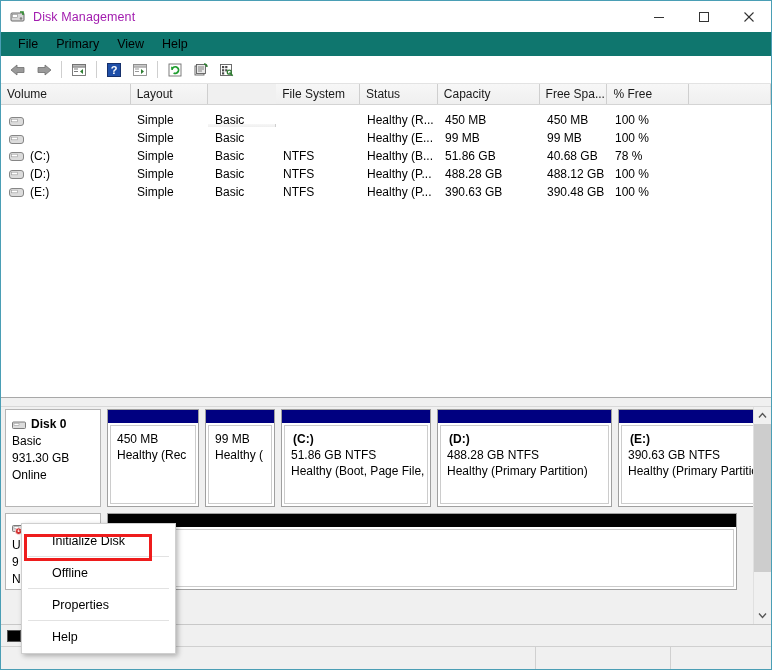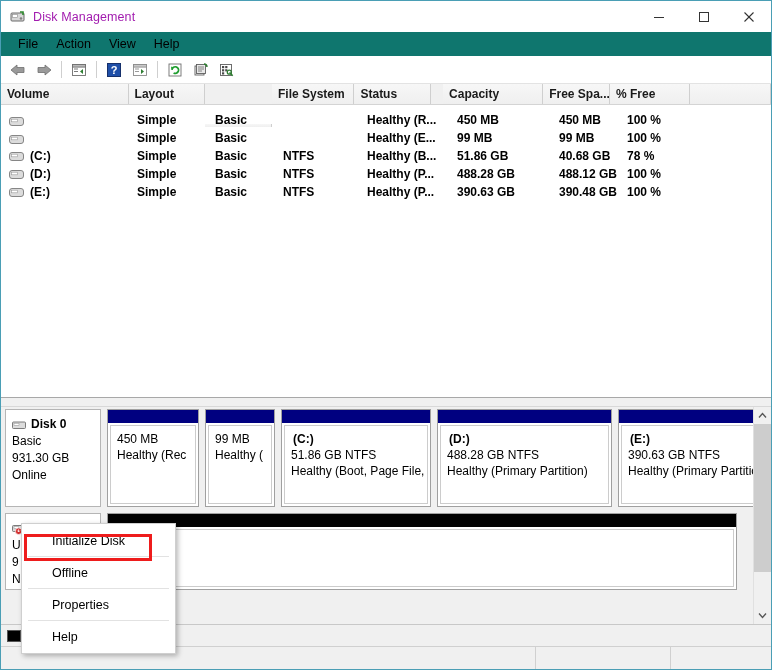--- a/index.html
+++ b/index.html
@@ -105,21 +105,20 @@
   }
 
   
   .volume-pane {
     flex: 0 0 auto;
     height: 313px;
     background: #ffffff;
     border-bottom: 1px solid #a8a8a8;
     overflow: hidden;
     position: relative;
-    font-weight: bold;
   }
   .vl-header {
     display: flex;
     height: 21px;
     background: #f0f0f0;
     border-bottom: 1px solid #d4d4d4;
     box-sizing: border-box;
   }
   .vl-header .hcell {
     box-sizing: border-box;
@@ -154,21 +153,21 @@
     margin-right: 6px;
     flex: 0 0 auto;
   }
 
   
   .c-vol   { width: 130px; }
   .c-lay   { width: 78px;  }
   .c-typ   { width: 68px; margin-top: 40px;  }
   .c-fs    { width: 84px;  }
   .c-sta   { width: 78px;  }
-  .c-cap   { width: 102px; margin-left: 12px; }
+  .c-cap   { width: 102px; }
   .c-free  { width: 68px;  }
   .c-pct   { width: 82px;  }
   .c-end   { width: 82px;  }
 
   
   .splitter {
     height: 8px;
     background: #f0f0f0;
     flex: 0 0 auto;
     border-bottom: 1px solid #d8d8d8;
@@ -386,21 +385,21 @@
         <svg width="12" height="12" viewBox="0 0 12 12">
             <line x1="1.5" y1="1.5" x2="10.5" y2="10.5" stroke="#333" stroke-width="1.1"></line>
             <line x1="10.5" y1="1.5" x2="1.5" y2="10.5" stroke="#333" stroke-width="1.1"></line>
           </svg>
       </div>
     </div>
   </div>
 
   <div class="menubar">
     <div class="menu-item">File</div>
-    <div class="menu-item">Action</div>
+    <div class="menu-item">Primary</div>
     <div class="menu-item">View</div>
     <div class="menu-item">Help</div>
   </div>
 
   <div class="toolbar">
     <div class="tb-btn">
       <svg width="18" height="16" viewBox="0 0 18 16">
         <path d="M8 3 L2 8 L8 13 L8 10.5 L15 10.5 L15 5.5 L8 5.5 Z" fill="#9a9a9a" stroke="#6f6f6f" stroke-width="0.8" stroke-linejoin="round"></path>
       </svg>
     </div>

